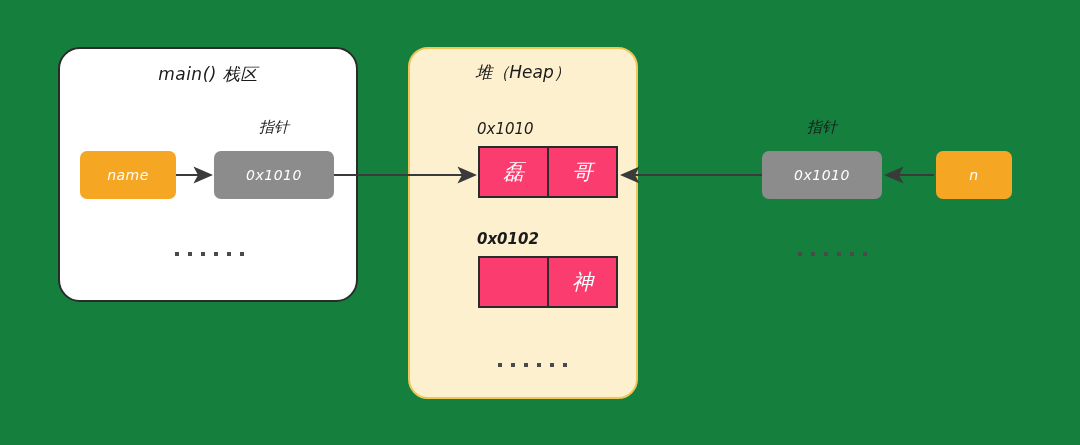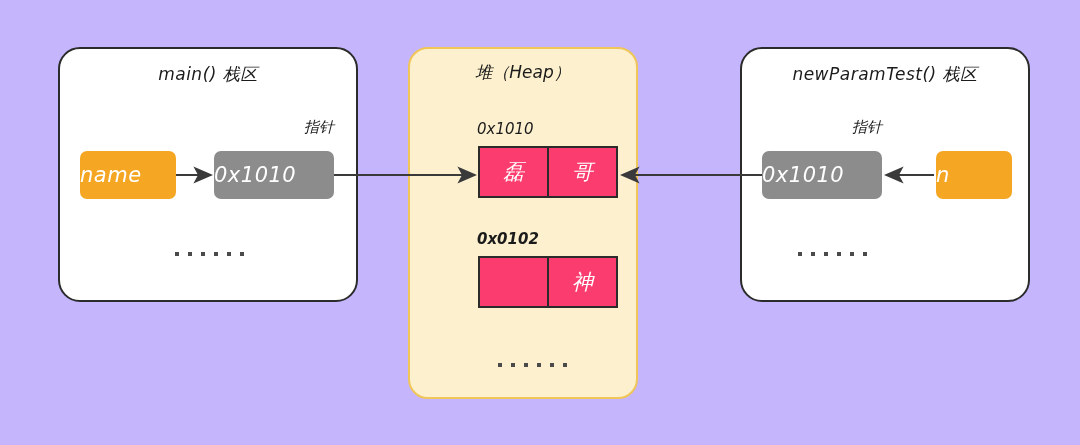--- a/index.html
+++ b/index.html
@@ -8,21 +8,21 @@
     padding: 0;
     background: #ffffff;
   }
   body {
     font-family: "Liberation Sans", "DejaVu Sans", sans-serif;
   }
   #canvas {
     position: relative;
     width: 1080px;
     height: 445px;
-    background: #c4b5fd;
+    background: #15803d;
     overflow: hidden;
   }
 
   
   .abs { position: absolute; box-sizing: border-box; }
 
   
   .panel {
     border: 2px solid #2b2b2b;
     border-radius: 22px;
@@ -58,36 +58,36 @@
     color: #1b1b1b;
     font-family: "DejaVu Sans", "Liberation Sans", sans-serif;
     font-style: italic;
     white-space: nowrap;
   }
 
   
   .chip {
     display: flex;
     align-items: center;
-    justify-content: flex-start;
+    justify-content: center;
     border-radius: 7px;
     color: #ffffff;
-    font-size: 21px;
+    font-size: 14px;
     font-style: italic;
     font-family: "DejaVu Sans", "Liberation Sans", sans-serif;
     letter-spacing: 0.5px;
     white-space: nowrap;
   }
   .chip-orange { background: #f5a623; }
   .chip-gray   { background: #8c8c8c; }
 
   .ptr-label {
     position: absolute;
     width: 100%;
-    text-align: right;
+    text-align: center;
     font-size: 15px;
     color: #1b1b1b;
     font-family: "DejaVu Sans", "Liberation Sans", sans-serif;
     font-style: italic;
     white-space: nowrap;
   }
 
   
   .heap-row {
     display: flex;
@@ -189,23 +189,20 @@
 
   <div class="abs ellipsis" style="left:498px; top:363px;">
     <i></i>
       <i></i>
       <i></i>
       <i></i>
       <i></i>
       <i></i>
   </div>
 
-  <div class="abs panel" style="left:740px; top:47px; width:290px; height:255px;">
-    <div class="panel-title">newParamTest() 栈区</div>
-  </div>
 
   <div class="abs" style="left:762px; top:118px; width:120px; height:22px;">
     <div class="ptr-label">指针</div>
   </div>
 
   <div class="abs chip chip-gray" style="left:762px; top:151px; width:120px; height:48px;">
     <span>0x1010</span>
   </div>
 
   <div class="abs chip chip-orange" style="left:936px; top:151px; width:76px; height:48px;">

